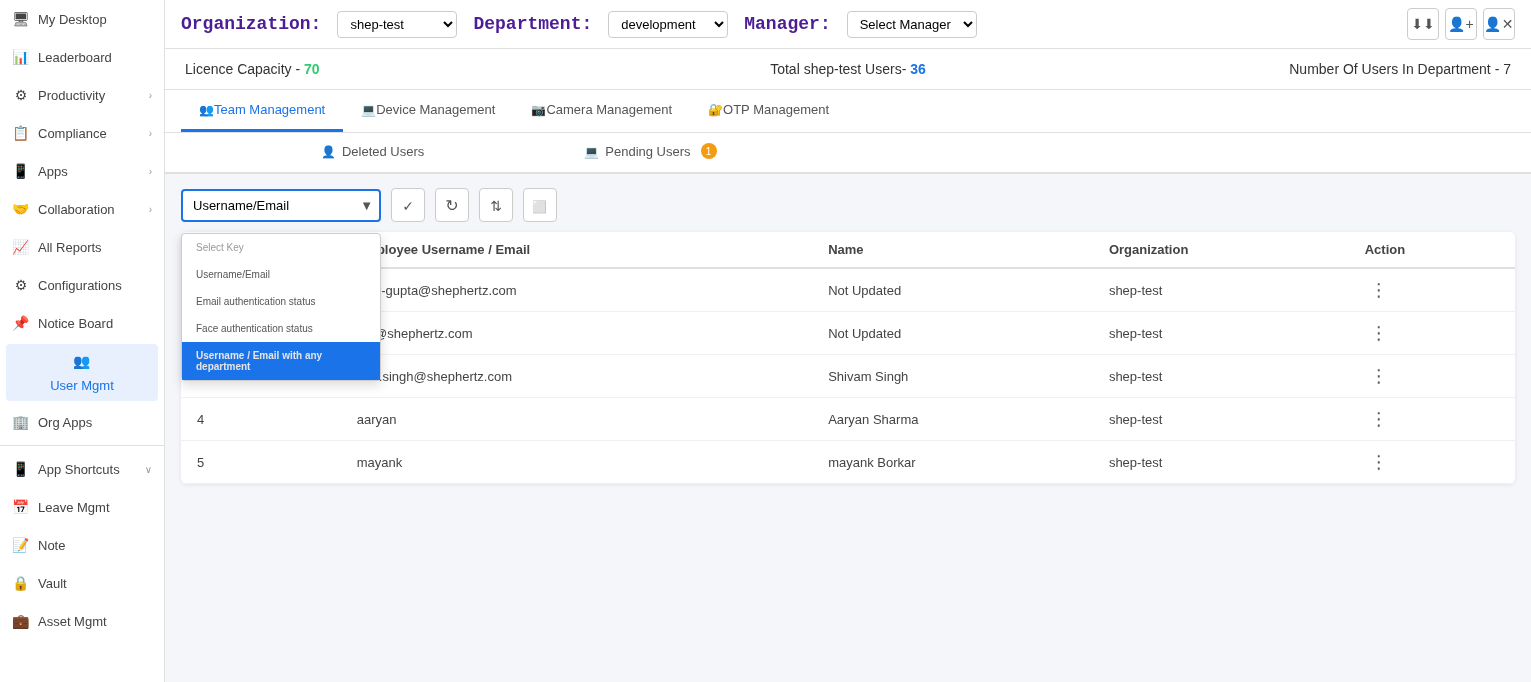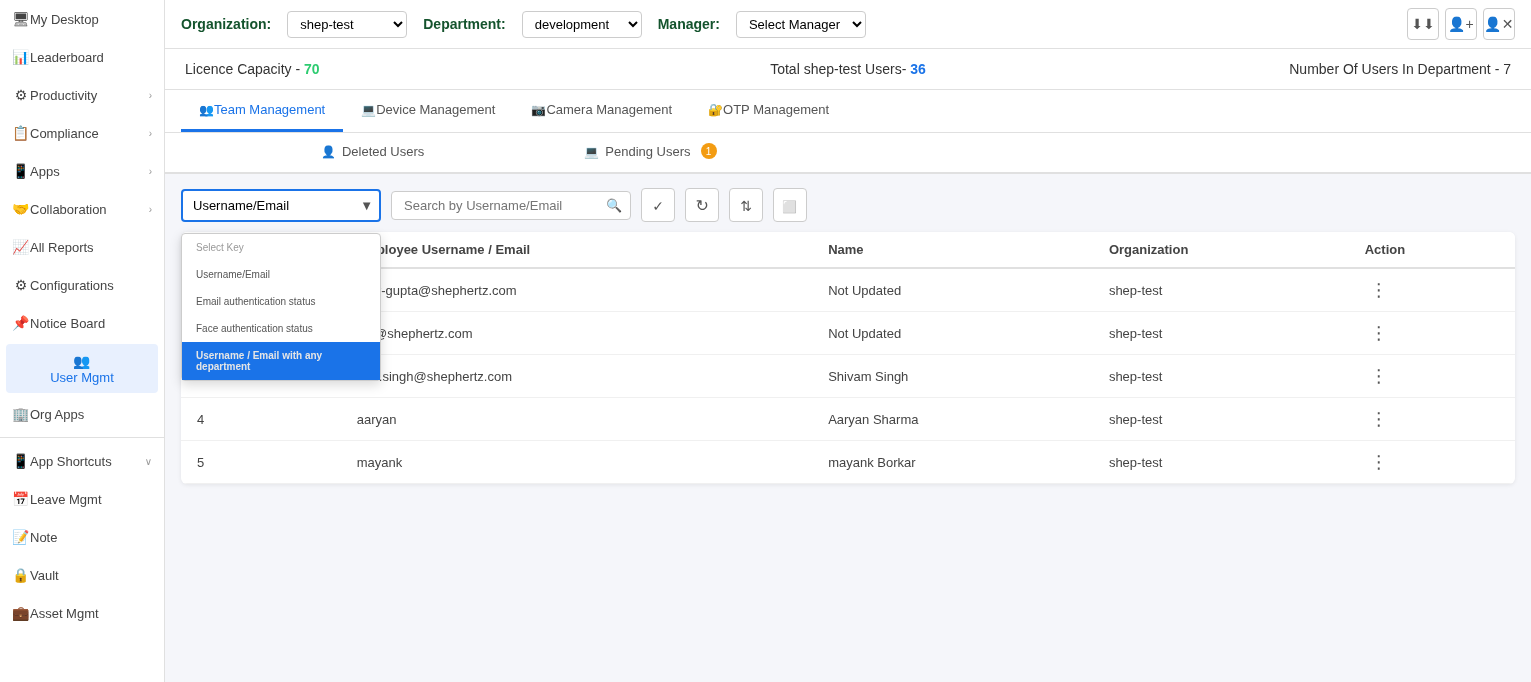--- a/index.html
+++ b/index.html
@@ -1,31 +1,31 @@
 <!DOCTYPE html>
 <html><head>
   <meta charset="utf-8">
   <style>
     * { box-sizing: border-box; margin: 0; padding: 0; }
     body { font-family: 'Segoe UI', Arial, sans-serif; font-size: 13px; background: #f5f6fa; color: #333; display: flex; height: 682px; overflow: hidden; }
 
     
     .sidebar { width: 165px; background: #fff; border-right: 1px solid #e0e0e0; display: flex; flex-direction: column; height: 100%; overflow-y: auto; flex-shrink: 0; }
-    .sidebar-item { display: flex; align-items: center; padding: 10px 12px; cursor: pointer; color: #444; font-size: 13px; gap: 0; }
+    .sidebar-item { display: flex; align-items: center; padding: 10px 12px; cursor: pointer; color: #444; font-size: 13px; gap: 8px; }
     .sidebar-item.active { background: #e8f0fe; color: #1a73e8; border-radius: 4px; margin: 2px 6px; padding: 8px 10px; flex-direction: column; }
     .sidebar-item .icon { width: 18px; height: 18px; display: flex; align-items: center; justify-content: center; flex-shrink: 0; }
     .sidebar-item .chevron { margin-left: auto; font-size: 10px; color: #999; }
     .sidebar-divider { border-top: 1px solid #e0e0e0; margin: 4px 0; }
 
     
     .main { flex: 1; display: flex; flex-direction: column; overflow: hidden; }
 
     
     .top-bar { background: #fff; border-bottom: 1px solid #e0e0e0; padding: 8px 16px; display: flex; align-items: center; gap: 16px; flex-shrink: 0; }
-    .top-bar label { font-weight: 600; font-size: 14px; color: #14532d; }
+    .top-bar label { font-weight: 600; font-size: 18px; color: #4c1d95; font-family: Liberation Mono, monospace; }
     .top-bar select { border: 1px solid #ccc; border-radius: 4px; padding: 4px 8px; font-size: 13px; background: #fff; min-width: 120px; cursor: pointer; }
     .top-bar .icon-btn { width: 32px; height: 32px; border: 1px solid #ccc; border-radius: 4px; background: #fff; display: flex; align-items: center; justify-content: center; cursor: pointer; color: #555; font-size: 14px; }
     .top-bar .icon-btns { margin-left: auto; display: flex; gap: 6px; }
 
     
     .stats-bar { background: #fff; border-bottom: 1px solid #e0e0e0; padding: 12px 20px; display: flex; align-items: center; flex-shrink: 0; }
     .stats-item { flex: 1; font-size: 14px; font-weight: 500; color: #333; }
     .stats-item .num { color: #2ecc71; font-weight: 700; }
     .stats-item.center { text-align: center; }
     .stats-item.center .num { color: #1a73e8; }
@@ -258,24 +258,20 @@
         <span class="filter-select-arrow">▼</span>
         
         <div class="dropdown-popup">
           <div class="dp-item placeholder">Select Key</div>
           <div class="dp-item">Username/Email</div>
           <div class="dp-item">Email authentication status</div>
           <div class="dp-item">Face authentication status</div>
           <div class="dp-item selected">Username / Email with any department</div>
         </div>
       </div>
-      <div class="search-wrap">
-        <input type="text" placeholder="Search by Username/Email" style="">
-        <span class="icon-search"></span>
-      </div>
       <div class="filter-icon-btn green">
         <span class="icon-check"></span>
       </div>
       <div class="filter-icon-btn">
         <span class="icon-refresh"></span>
       </div>
       <div class="filter-icon-btn">
         <span class="icon-arrows"></span>
       </div>
       <div class="filter-icon-btn">

